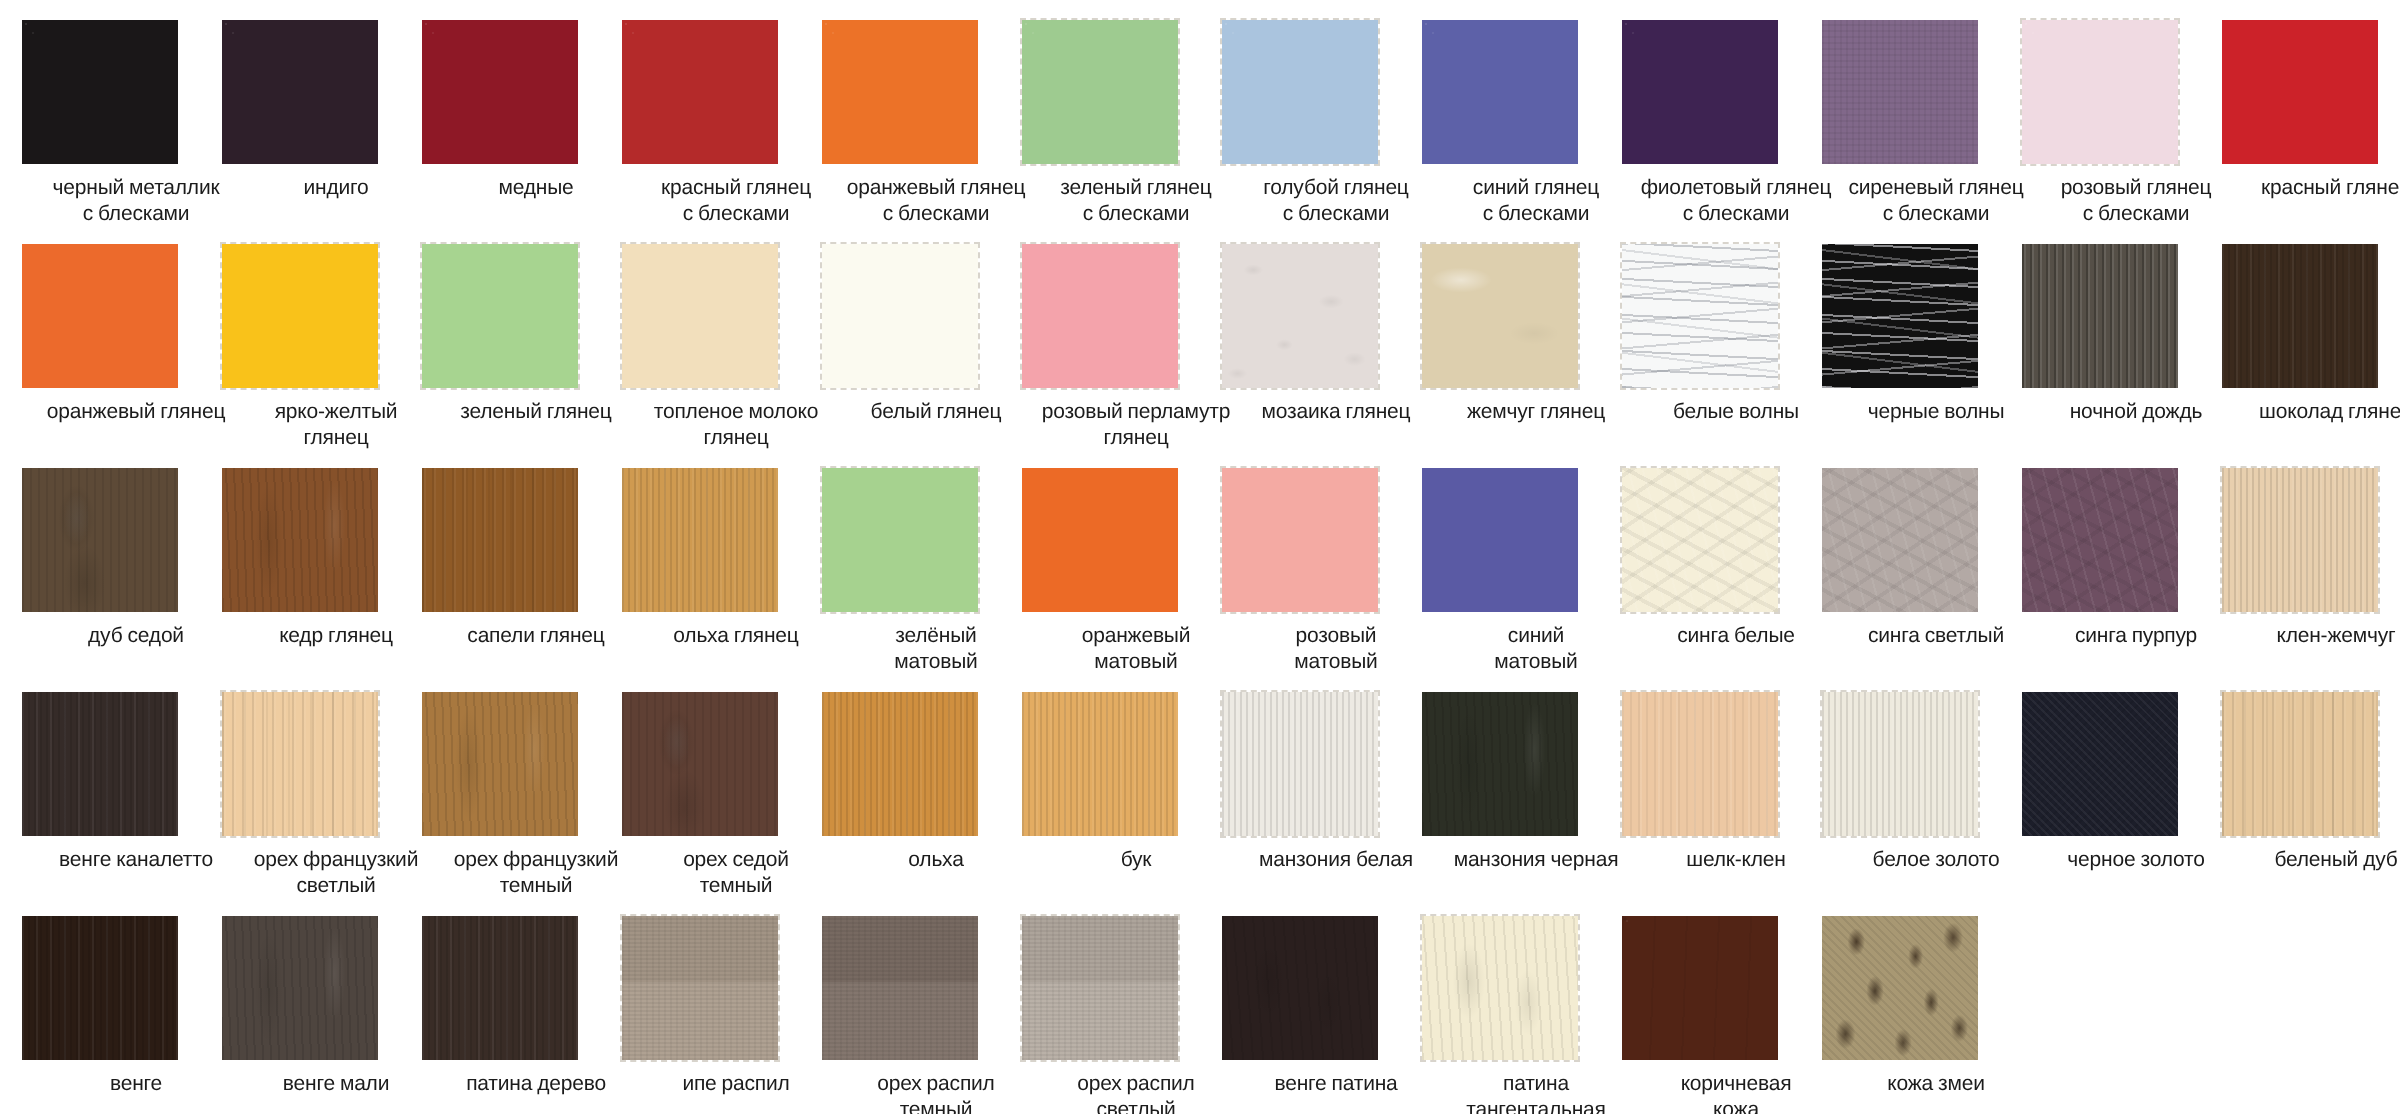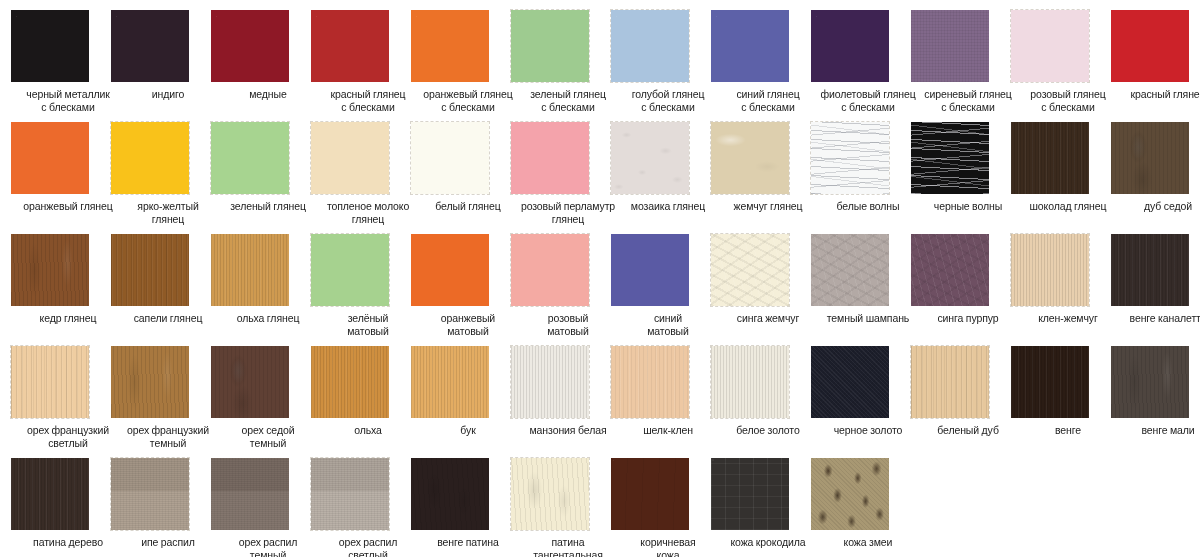--- a/index.html
+++ b/index.html
@@ -271,20 +271,24 @@
     </div>
     <div class="swatch-cell">
       <div class="swatch-chip tx-waves-light dashed" style="background-color: rgb(247, 248, 248);"></div>
       <div class="swatch-label">белые волны</div>
     </div>
     <div class="swatch-cell">
       <div class="swatch-chip tx-waves-dark" style="background-color: rgb(17, 17, 17);"></div>
       <div class="swatch-label">черные волны</div>
     </div>
     <div class="swatch-cell">
+      <div class="swatch-chip tx-rain" style="background-color: rgb(85, 79, 71);"></div>
+      <div class="swatch-label">ночной дождь</div>
+    </div>
+    <div class="swatch-cell">
       <div class="swatch-chip tx-wood-fine" style="background-color: rgb(59, 42, 29);"></div>
       <div class="swatch-label">шоколад глянец</div>
     </div>
     <div class="swatch-cell">
       <div class="swatch-chip tx-wood-cath" style="background-color: rgb(93, 74, 55);"></div>
       <div class="swatch-label">дуб седой</div>
     </div>
     <div class="swatch-cell">
       <div class="swatch-chip tx-wood-grain" style="background-color: rgb(134, 81, 42);"></div>
       <div class="swatch-label">кедр глянец</div>
@@ -308,25 +312,25 @@
     <div class="swatch-cell">
       <div class="swatch-chip tx-plain dashed" style="background-color: rgb(244, 170, 163);"></div>
       <div class="swatch-label">розовый<br>матовый</div>
     </div>
     <div class="swatch-cell">
       <div class="swatch-chip tx-plain" style="background-color: rgb(90, 90, 164);"></div>
       <div class="swatch-label">синий<br>матовый</div>
     </div>
     <div class="swatch-cell">
       <div class="swatch-chip tx-singa dashed" style="background-color: rgb(245, 239, 217);"></div>
-      <div class="swatch-label">синга жемчуг</div>
+      <div class="swatch-label">синга белые</div>
     </div>
     <div class="swatch-cell">
       <div class="swatch-chip tx-singa" style="background-color: rgb(179, 169, 165);"></div>
-      <div class="swatch-label">темный шампань</div>
+      <div class="swatch-label">синга светлый</div>
     </div>
     <div class="swatch-cell">
       <div class="swatch-chip tx-singa" style="background-color: rgb(110, 79, 98);"></div>
       <div class="swatch-label">синга пурпур</div>
     </div>
     <div class="swatch-cell">
       <div class="swatch-chip tx-wood-fine dashed" style="background-color: rgb(232, 207, 174);"></div>
       <div class="swatch-label">клен-жемчуг</div>
     </div>
     <div class="swatch-cell">
@@ -351,20 +355,24 @@
     </div>
     <div class="swatch-cell">
       <div class="swatch-chip tx-wood-fine" style="background-color: rgb(227, 172, 98);"></div>
       <div class="swatch-label">бук</div>
     </div>
     <div class="swatch-cell">
       <div class="swatch-chip tx-wood-fine dashed" style="background-color: rgb(237, 234, 227);"></div>
       <div class="swatch-label">манзония белая</div>
     </div>
     <div class="swatch-cell">
+      <div class="swatch-chip tx-wood-grain" style="background-color: rgb(44, 47, 37);"></div>
+      <div class="swatch-label">манзония черная</div>
+    </div>
+    <div class="swatch-cell">
       <div class="swatch-chip tx-silk dashed" style="background-color: rgb(237, 200, 163);"></div>
       <div class="swatch-label">шелк-клен</div>
     </div>
     <div class="swatch-cell">
       <div class="swatch-chip tx-wood-fine dashed" style="background-color: rgb(238, 234, 222);"></div>
       <div class="swatch-label">белое золото</div>
     </div>
     <div class="swatch-cell">
       <div class="swatch-chip tx-denim" style="background-color: rgb(28, 30, 42);"></div>
       <div class="swatch-label">черное золото</div>
@@ -401,22 +409,18 @@
       <div class="swatch-chip tx-patina" style="background-color: rgb(42, 31, 30);"></div>
       <div class="swatch-label">венге патина</div>
     </div>
     <div class="swatch-cell">
       <div class="swatch-chip tx-patina dashed" style="background-color: rgb(243, 236, 210);"></div>
       <div class="swatch-label">патина<br>тангентальная</div>
     </div>
     <div class="swatch-cell">
       <div class="swatch-chip tx-leather" style="background-color: rgb(82, 36, 21);"></div>
       <div class="swatch-label">коричневая<br>кожа</div>
-    </div>
-    <div class="swatch-cell">
-      <div class="swatch-chip tx-croc" style="background-color: rgb(52, 49, 47);"></div>
-      <div class="swatch-label">кожа крокодила</div>
     </div>
     <div class="swatch-cell">
       <div class="swatch-chip tx-snake" style="background-color: rgb(168, 152, 115);"></div>
       <div class="swatch-label">кожа змеи</div>
     </div>
   </div>
 
 </body></html>

